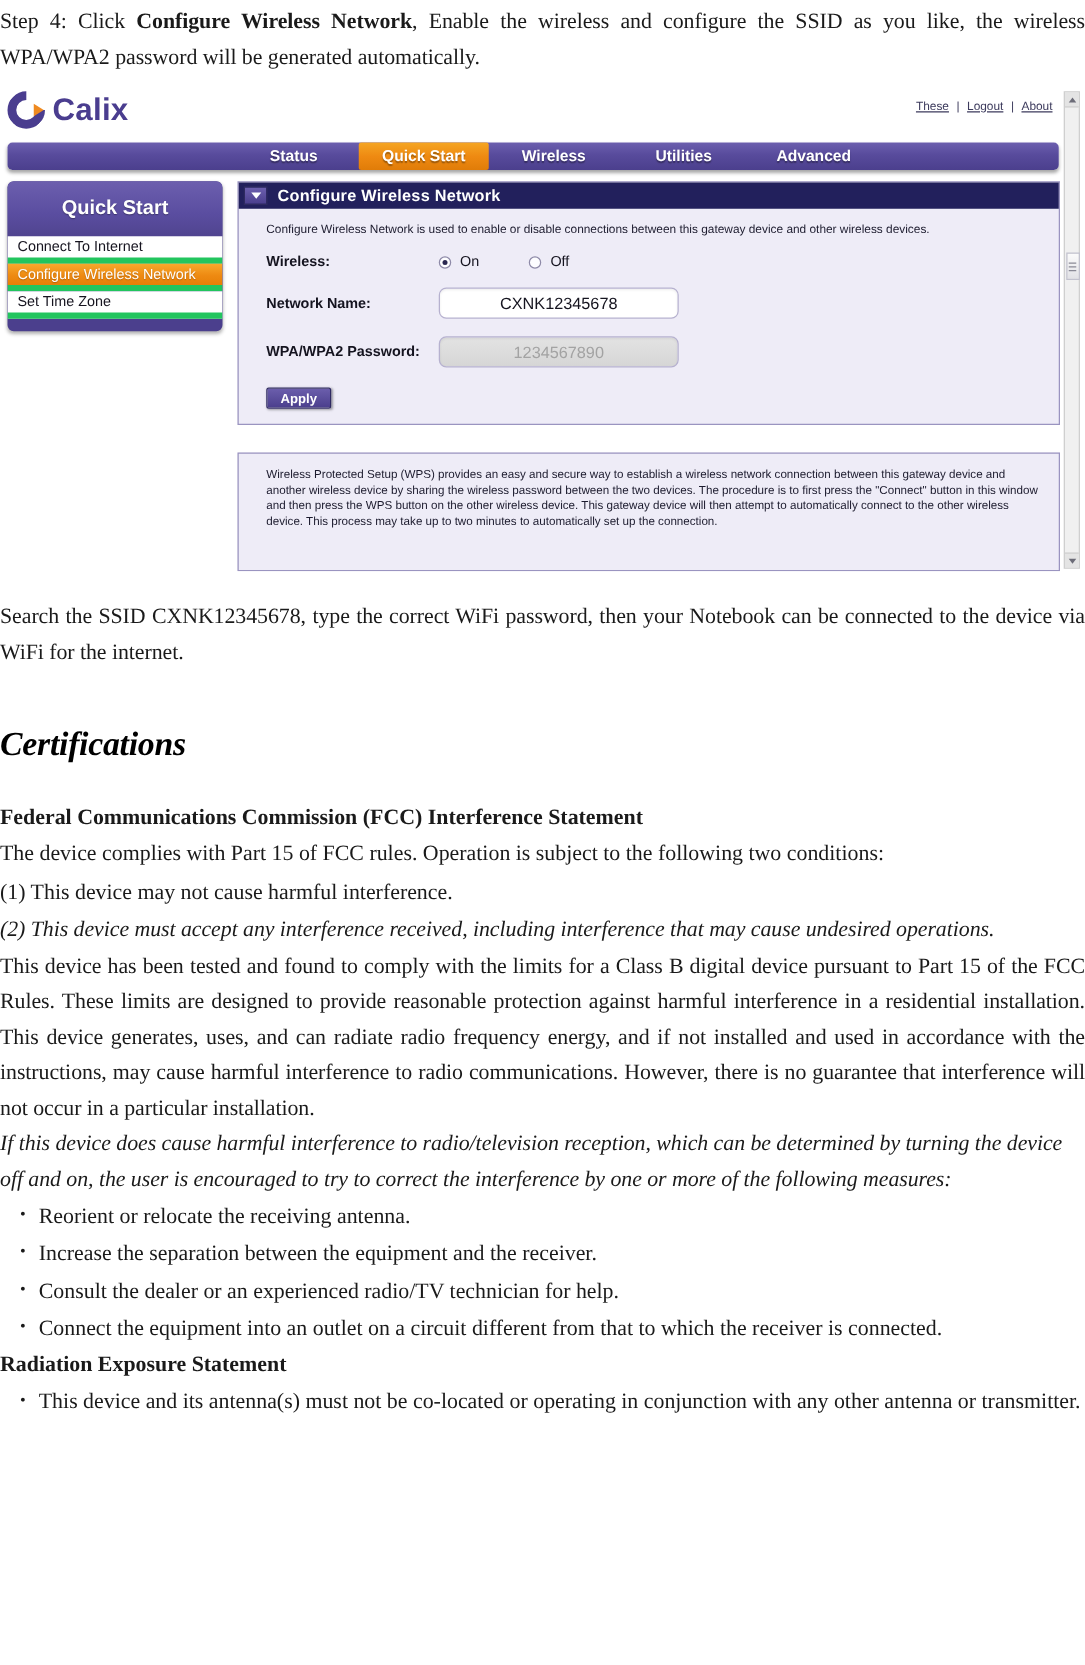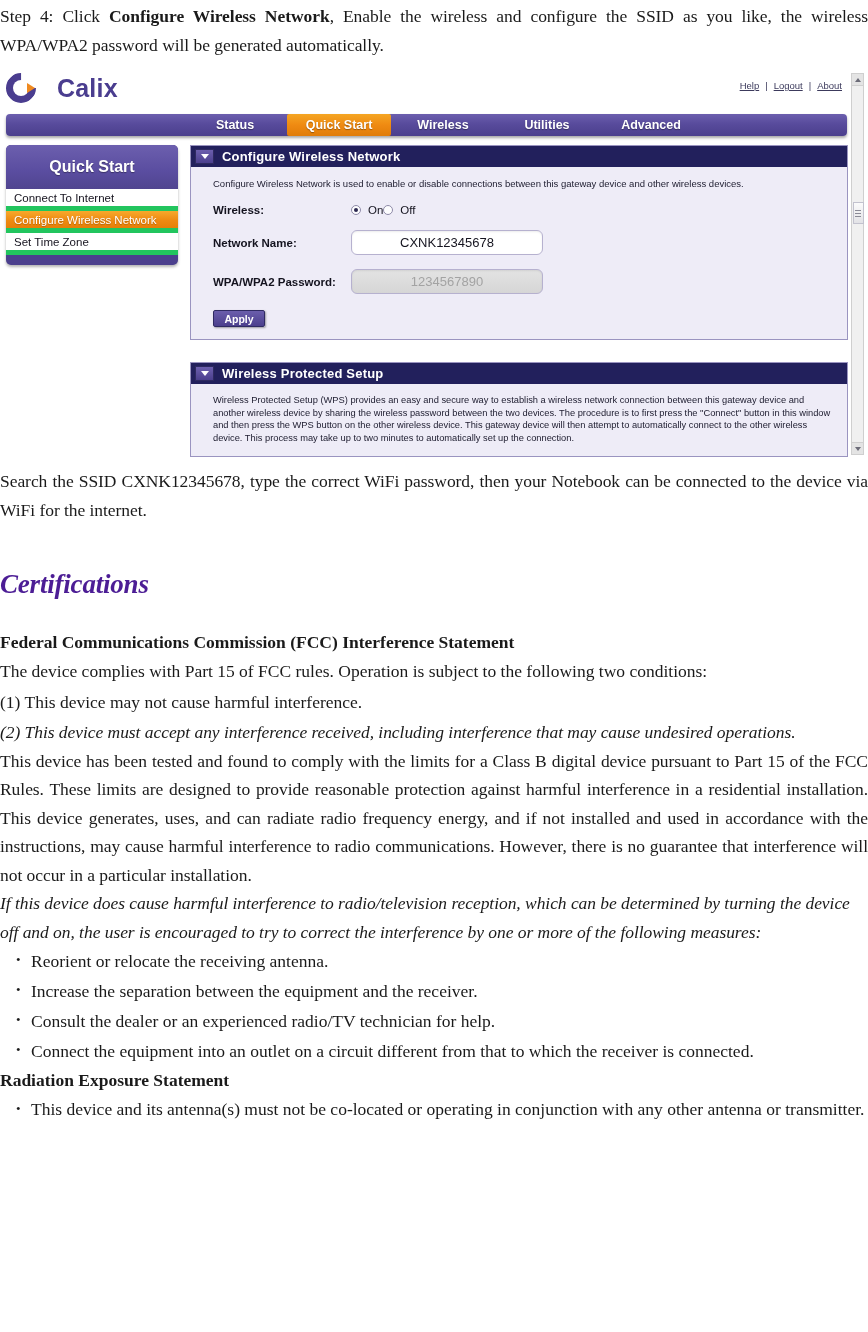--- a/index.html
+++ b/index.html
@@ -44,21 +44,21 @@
     background: #ffffff;
     overflow: hidden;
     font-family: "Liberation Sans", "DejaVu Sans", sans-serif;
   }
 
   .shot-inner { position: absolute; left: 0; top: 0; width: 868px; height: 392px; }
 
   
   .logo-row {
     position: absolute; left: 6px; top: 8px;
-    display: flex; align-items: center; gap: 21px;
+    display: flex; align-items: center; gap: 6px;
   }
   .logo-mark { position: relative; width: 30px; height: 30px; }
   .logo-c {
     position: absolute; left: 0; top: 0; width: 30px; height: 30px;
     border: 7px solid #4a3d8f; border-radius: 50%;
     border-right-color: transparent;
     transform: rotate(-45deg);
   }
   .logo-tri {
     position: absolute; left: 21px; top: 10px;
@@ -157,21 +157,21 @@
     color: #ffffff; font-size: 13px; font-weight: bold; letter-spacing: 0.2px;
   }
   .panel-body { padding: 10px 8px 12px 22px; }
 
   .panel-desc { font-size: 9.5px; color: #1c1b2e; line-height: 13px; }
 
   .form-row { display: flex; align-items: center; margin-top: 14px; }
   .form-label {
     width: 138px; font-size: 11.5px; font-weight: bold; color: #14131f;
   }
-  .radio-group { display: flex; align-items: center; }
+  .radio-group { display: flex; align-items: center; gap: 40px; }
   .radio-opt { display: flex; align-items: center; gap: 7px; }
   .radio {
     width: 10px; height: 10px; border-radius: 50%;
     border: 1px solid #8e8aa8; background: #fdfdff;
     display: flex; align-items: center; justify-content: center;
   }
   .radio.on::after {
     content: ""; width: 4px; height: 4px; border-radius: 50%; background: #2b2850;
   }
   .radio-label { font-size: 11.5px; color: #14131f; }
@@ -224,26 +224,26 @@
     position: absolute; left: 1px; top: 128px; width: 11px; height: 22px;
     background: linear-gradient(180deg,#fbfbfb,#e2e2e6);
     border: 1px solid #c2c2ce;
   }
   .shot-scroll .grip {
     position: absolute; left: 3px; top: 136px; width: 6px; height: 1px;
     background: #8a8a96; box-shadow: 0 3px 0 #8a8a96, 0 6px 0 #8a8a96;
   }
 
   
-  .body-text { padding-top: 1px; }
+  .body-text { padding-top: 12px; }
   h1.cert {
     font-size: 27px;
     font-style: italic;
     font-weight: bold;
-    color: #4c1d95;
+    color: #000000;
     margin: 0;
     letter-spacing: -0.2px;
   }
   .sub-head {
     font-size: 17.5px; font-weight: bold; margin: 0; line-height: 28px;
   }
   ul.bullets { list-style: none; margin: 0; padding: 0; }
   ul.bullets li {
     font-size: 17.5px; line-height: 30px; position: relative; padding-left: 31px;
   }
@@ -269,21 +269,21 @@
 
       <div class="logo-row">
         <span class="logo-mark">
           <span class="logo-c"></span>
           <span class="logo-tri"></span>
         </span>
         <span class="logo-text">Calix</span>
       </div>
 
       <div class="toplinks">
-        <a href="#">Help</a>
+        <a href="#">These</a>
         <span class="sep">|</span>
         <a href="#">Logout</a>
         <span class="sep">|</span>
         <a href="#">About</a>
       </div>
 
       <div class="navbar">
         <div class="nav-spacer"></div>
         <div class="nav-item">Status</div>
         <div class="nav-item active">Quick Start</div>
@@ -331,26 +331,20 @@
           <div class="form-row">
             <div class="form-label">WPA/WPA2 Password:</div>
             <div class="textfield disabled">1234567890</div>
           </div>
 
           <div class="apply-btn">Apply</div>
         </div>
       </div>
 
       <div class="panel" style="top:297px;height:95px;">
-        <div class="panel-head">
-          <span class="panel-caret">
-              <i></i>
-            </span>
-          <span class="panel-title">Wireless Protected Setup</span>
-        </div>
         <div class="panel-body" style="padding:10px 14px 10px 22px;">
           <div class="wps-text">Wireless Protected Setup (WPS) provides an easy and secure way to establish a wireless network connection between this gateway device and another wireless device by sharing the wireless password between the two devices.  The procedure is to first press the "Connect" button in this window and then press the WPS button on the other wireless device.  This gateway device will then attempt to automatically connect to the other wireless device.  This process may take up to two minutes to automatically set up the connection.</div>
         </div>
       </div>
 
       <div class="shot-scroll">
         <div class="arrow up">
             <i></i>
           </div>
         <div class="thumb"></div>

